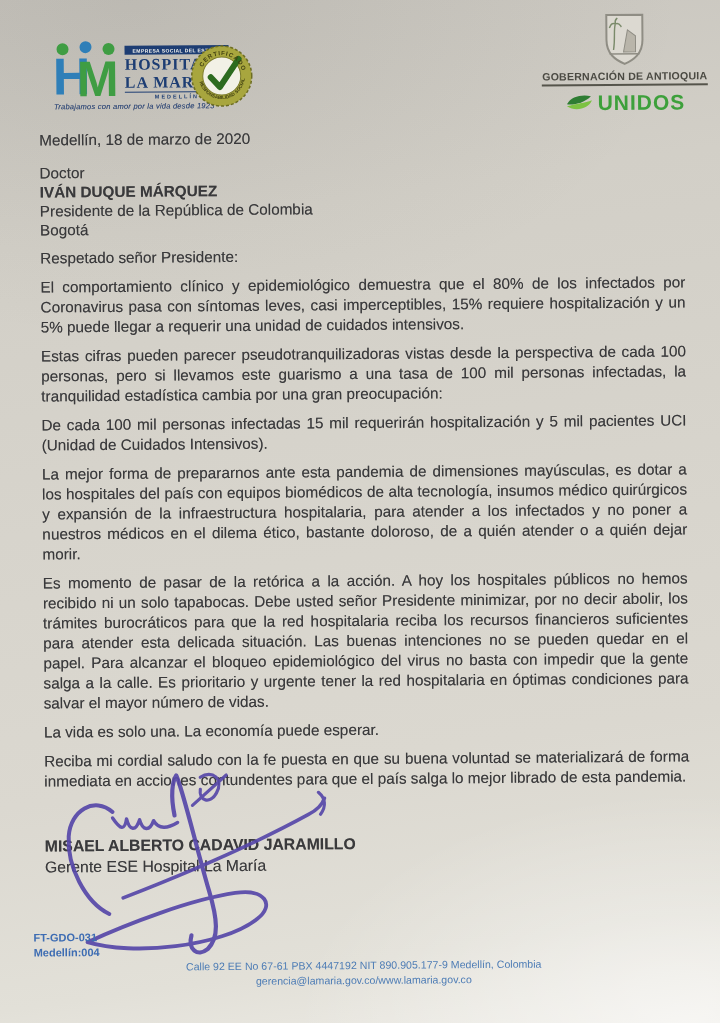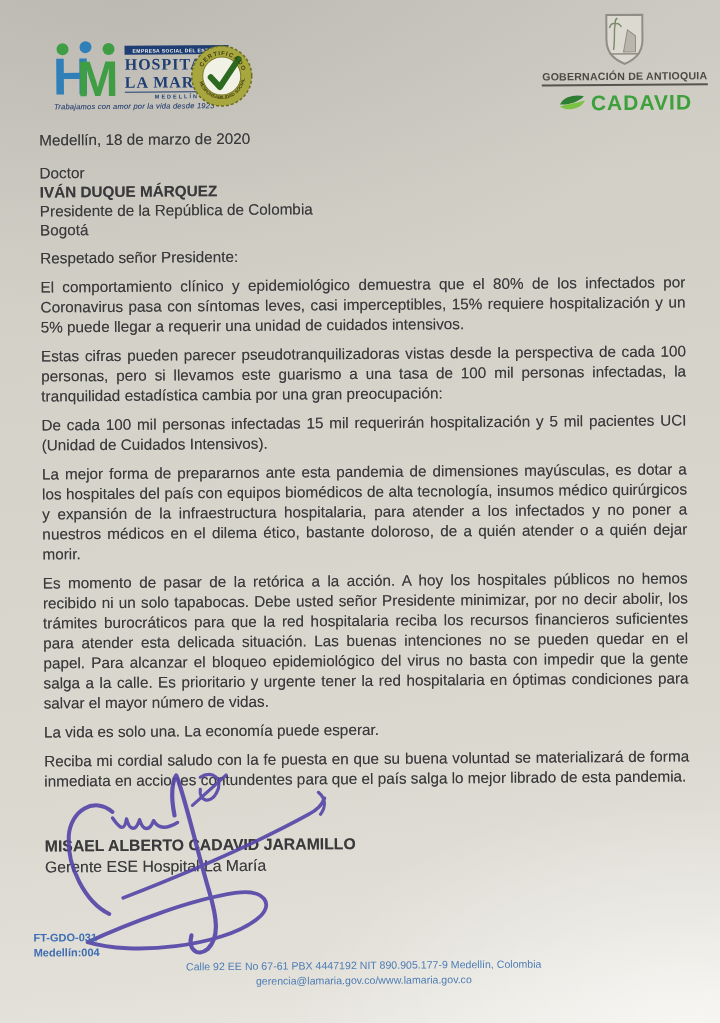--- a/index.html
+++ b/index.html
@@ -103,21 +103,21 @@
         <path d="M12,38 C14,26 12,18 14,12 M14,12 C10,10 9,14 8,16 M14,12 C18,10 19,14 20,15 M14,12 C13,8 15,7 16,6" fill="none" stroke="#7a8a6a" stroke-width="1.4"></path>
         <path d="M22,40 L26,18 L34,24 L34,40 Z" fill="#b9b5aa" stroke="#8f8d84" stroke-width="1"></path>
         <path d="M8,42 L38,42" stroke="#8f8d84" stroke-width="1.4"></path>
       </svg>
       <span class="gob-title">GOBERNACIÓN DE ANTIOQUIA</span>
       <div class="unidos-row">
         <svg width="28" height="20" viewBox="0 0 28 20">
           <path d="M2,11 C6,3 17,1 26,3 C20,9 10,12 2,11 Z" fill="#2e7d33"></path>
           <path d="M2,13 C11,10 20,10 27,7 C24,15 11,19 2,13 Z" fill="#7cc242"></path>
         </svg>
-        <span class="unidos-text">CADAVID</span>
+        <span class="unidos-text">UNIDOS</span>
       </div>
     </div>
   </div>
 
   <div class="letter-text soft">
     <p class="date-line">Medellín, 18 de marzo de 2020</p>
 
     <div class="recipient">
       <div>Doctor</div>
       <div class="bold">IVÁN DUQUE MÁRQUEZ</div>

